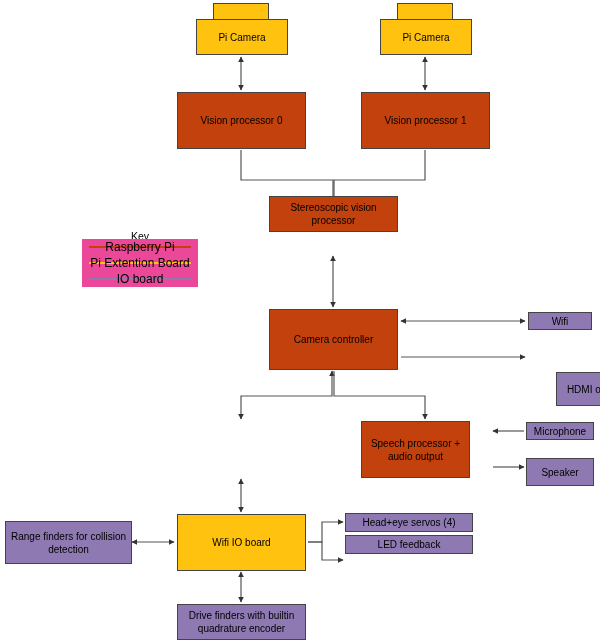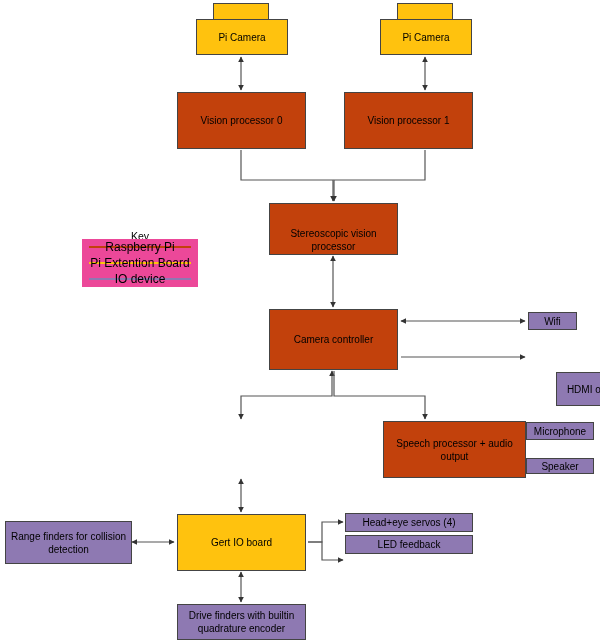--- a/index.html
+++ b/index.html
@@ -127,57 +127,57 @@
   </div>
 
   <div class="cam-lens" style="left:397px; top:3px; width:56px; height:20px;"></div>
   <div class="node orange" style="left:380px; top:19px; width:92px; height:36px;">
     <span>Pi Camera</span>
   </div>
 
   <div class="node green" style="left:177px; top:92px; width:129px; height:57px;">
     <span>Vision processor 0</span>
   </div>
-  <div class="node green" style="left:344px; top:92px; width:129px; height:57px;">
+  <div class="node green" style="left:361px; top:92px; width:129px; height:57px;">
     <span>Vision processor 1</span>
   </div>
 
-  <div class="node green" style="left:269px; top:203px; width:129px; height:52px;align-items:flex-end;">
+  <div class="node green" style="left:269px; top:196px; width:129px; height:36px;">
     <span>Stereoscopic vision processor</span>
   </div>
 
   <div class="node green" style="left:269px; top:309px; width:129px; height:61px;">
     <span>Camera controller</span>
   </div>
 
-  <div class="node purple" style="left:528px; top:312px; width:49px; height:18px;">
+  <div class="node purple" style="left:528px; top:312px; width:64px; height:18px;">
     <span>Wifi</span>
   </div>
   <div class="node purple" style="left:556px; top:348px; width:64px; height:34px;margin-top:24px;">
     <span>HDMI out</span>
   </div>
 
 
-  <div class="node green" style="left:361px; top:421px; width:143px; height:57px;margin-left:22px;">
+  <div class="node green" style="left:361px; top:421px; width:109px; height:57px;">
     <span>Speech processor + audio output</span>
   </div>
 
   <div class="node purple" style="left:526px; top:422px; width:68px; height:18px;">
     <span>Microphone</span>
   </div>
-  <div class="node purple" style="left:526px; top:458px; width:68px; height:16px;">
+  <div class="node purple" style="left:526px; top:458px; width:68px; height:28px;">
     <span>Speaker</span>
   </div>
 
   <div class="node purple" style="left:5px; top:521px; width:127px; height:43px;">
     <span>Range finders for collision detection</span>
   </div>
 
   <div class="node orange" style="left:177px; top:514px; width:129px; height:57px;">
-    <span>Gert IO board</span>
+    <span>Wifi IO board</span>
   </div>
 
   <div class="node purple" style="left:345px; top:513px; width:128px; height:19px;">
     <span>Head+eye servos (4)</span>
   </div>
   <div class="node purple" style="left:345px; top:535px; width:128px; height:19px;">
     <span>LED feedback</span>
   </div>
 
   <div class="node purple" style="left:177px; top:604px; width:129px; height:36px;">
@@ -185,16 +185,16 @@
   </div>
 
   <div id="key-title">Key</div>
   <div class="key-row green" style="top:239px;">
     <span>Raspberry Pi</span>
   </div>
   <div class="key-row orange" style="top:255px;">
     <span>Pi Extention Board</span>
   </div>
   <div class="key-row purple" style="top:271px;">
-    <span>IO device</span>
+    <span>IO board</span>
   </div>
 
 </div>
 
 </body></html>

